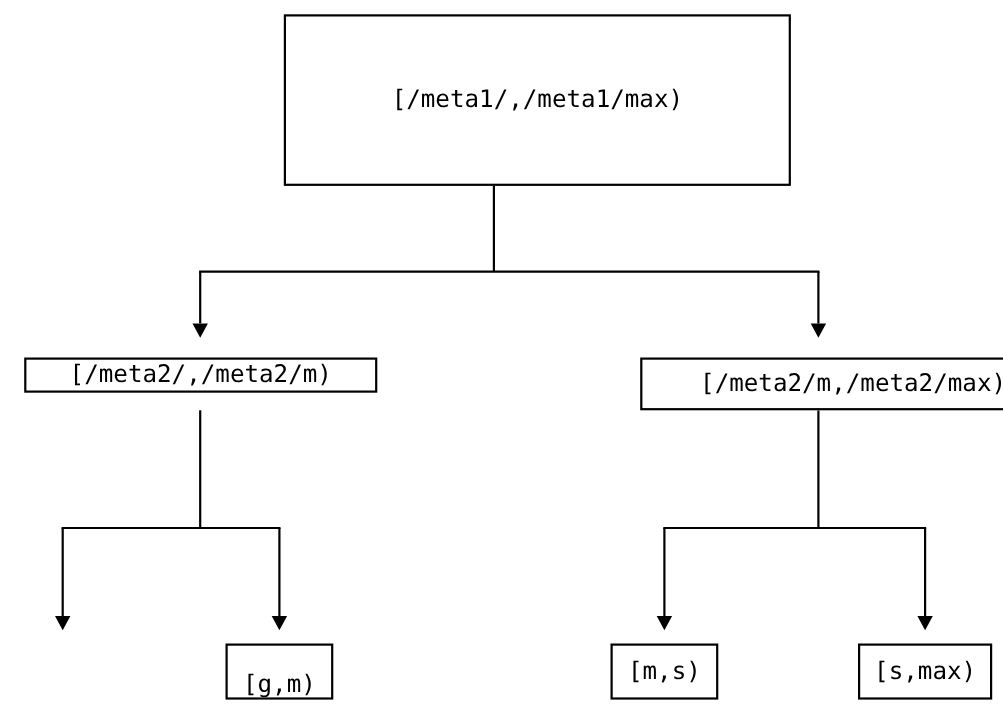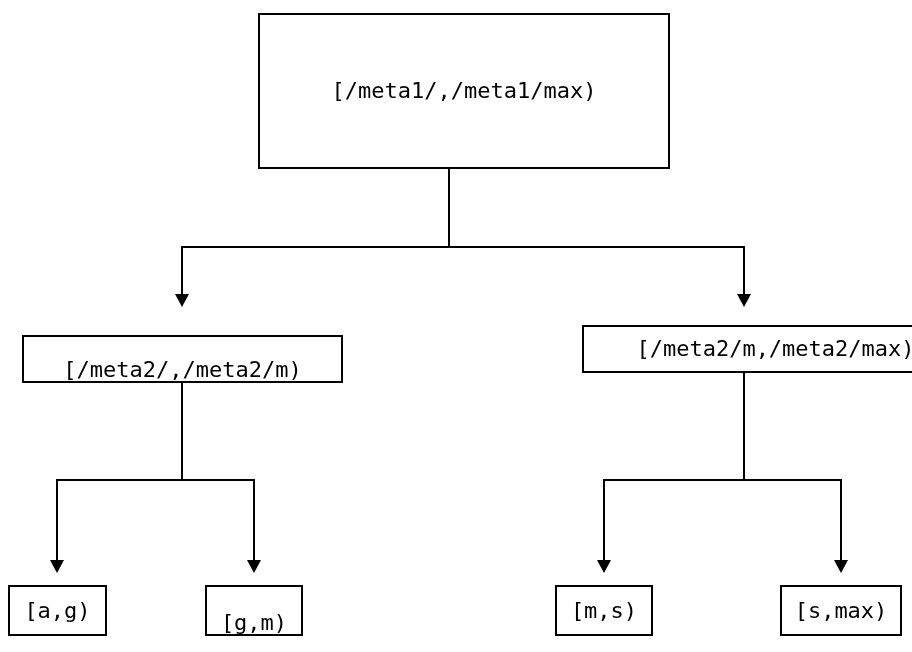--- a/index.html
+++ b/index.html
@@ -21,22 +21,22 @@
     border: 2px solid #000000;
     background: #ffffff;
     color: #000000;
     display: flex;
     align-items: center;
     justify-content: center;
     font-size: 22px;
     line-height: 1;
     white-space: nowrap;
   }
-  #node-root        { left: 258px; top: 13px;  width: 412px; height: 156px; }
-  #node-l2-left     { left: 22px;  top: 335px; width: 321px; height: 48px; align-items: flex-end; }
+  #node-root        { left: 258px; top: 13px;  width: 461px; height: 156px; }
+  #node-l2-left     { left: 22px;  top: 325px; width: 321px; height: 32px; }
   #node-l2-right    { left: 582px; top: 325px; width: 387px; height: 48px; }
   #node-leaf-ag     { left: 8px;   top: 585px; width: 99px;  height: 51px; }
   #node-leaf-gm     { left: 205px; top: 585px; width: 98px;  height: 51px; align-items: flex-end; }
   #node-leaf-ms     { left: 555px; top: 585px; width: 98px;  height: 51px; text-align: right; }
   #node-leaf-smax   { left: 780px; top: 585px; width: 122px; height: 51px; }
   #connector-layer {
     position: absolute;
     left: 0; top: 0;
     width: 912px;
     height: 652px;
@@ -92,23 +92,20 @@
   </div>
 
   <div class="node" id="node-l2-left">
     <span>[/meta2/,/meta2/m)</span>
   </div>
 
   <div class="node" id="node-l2-right">
     <span>[/meta2/m,/meta2/max)</span>
   </div>
 
-  <div class="node" id="node-leaf-ag">
-    <span>[a,g)</span>
-  </div>
 
   <div class="node" id="node-leaf-gm">
     <span>[g,m)</span>
   </div>
 
   <div class="node" id="node-leaf-ms">
     <span>[m,s)</span>
   </div>
 
   <div class="node" id="node-leaf-smax">

